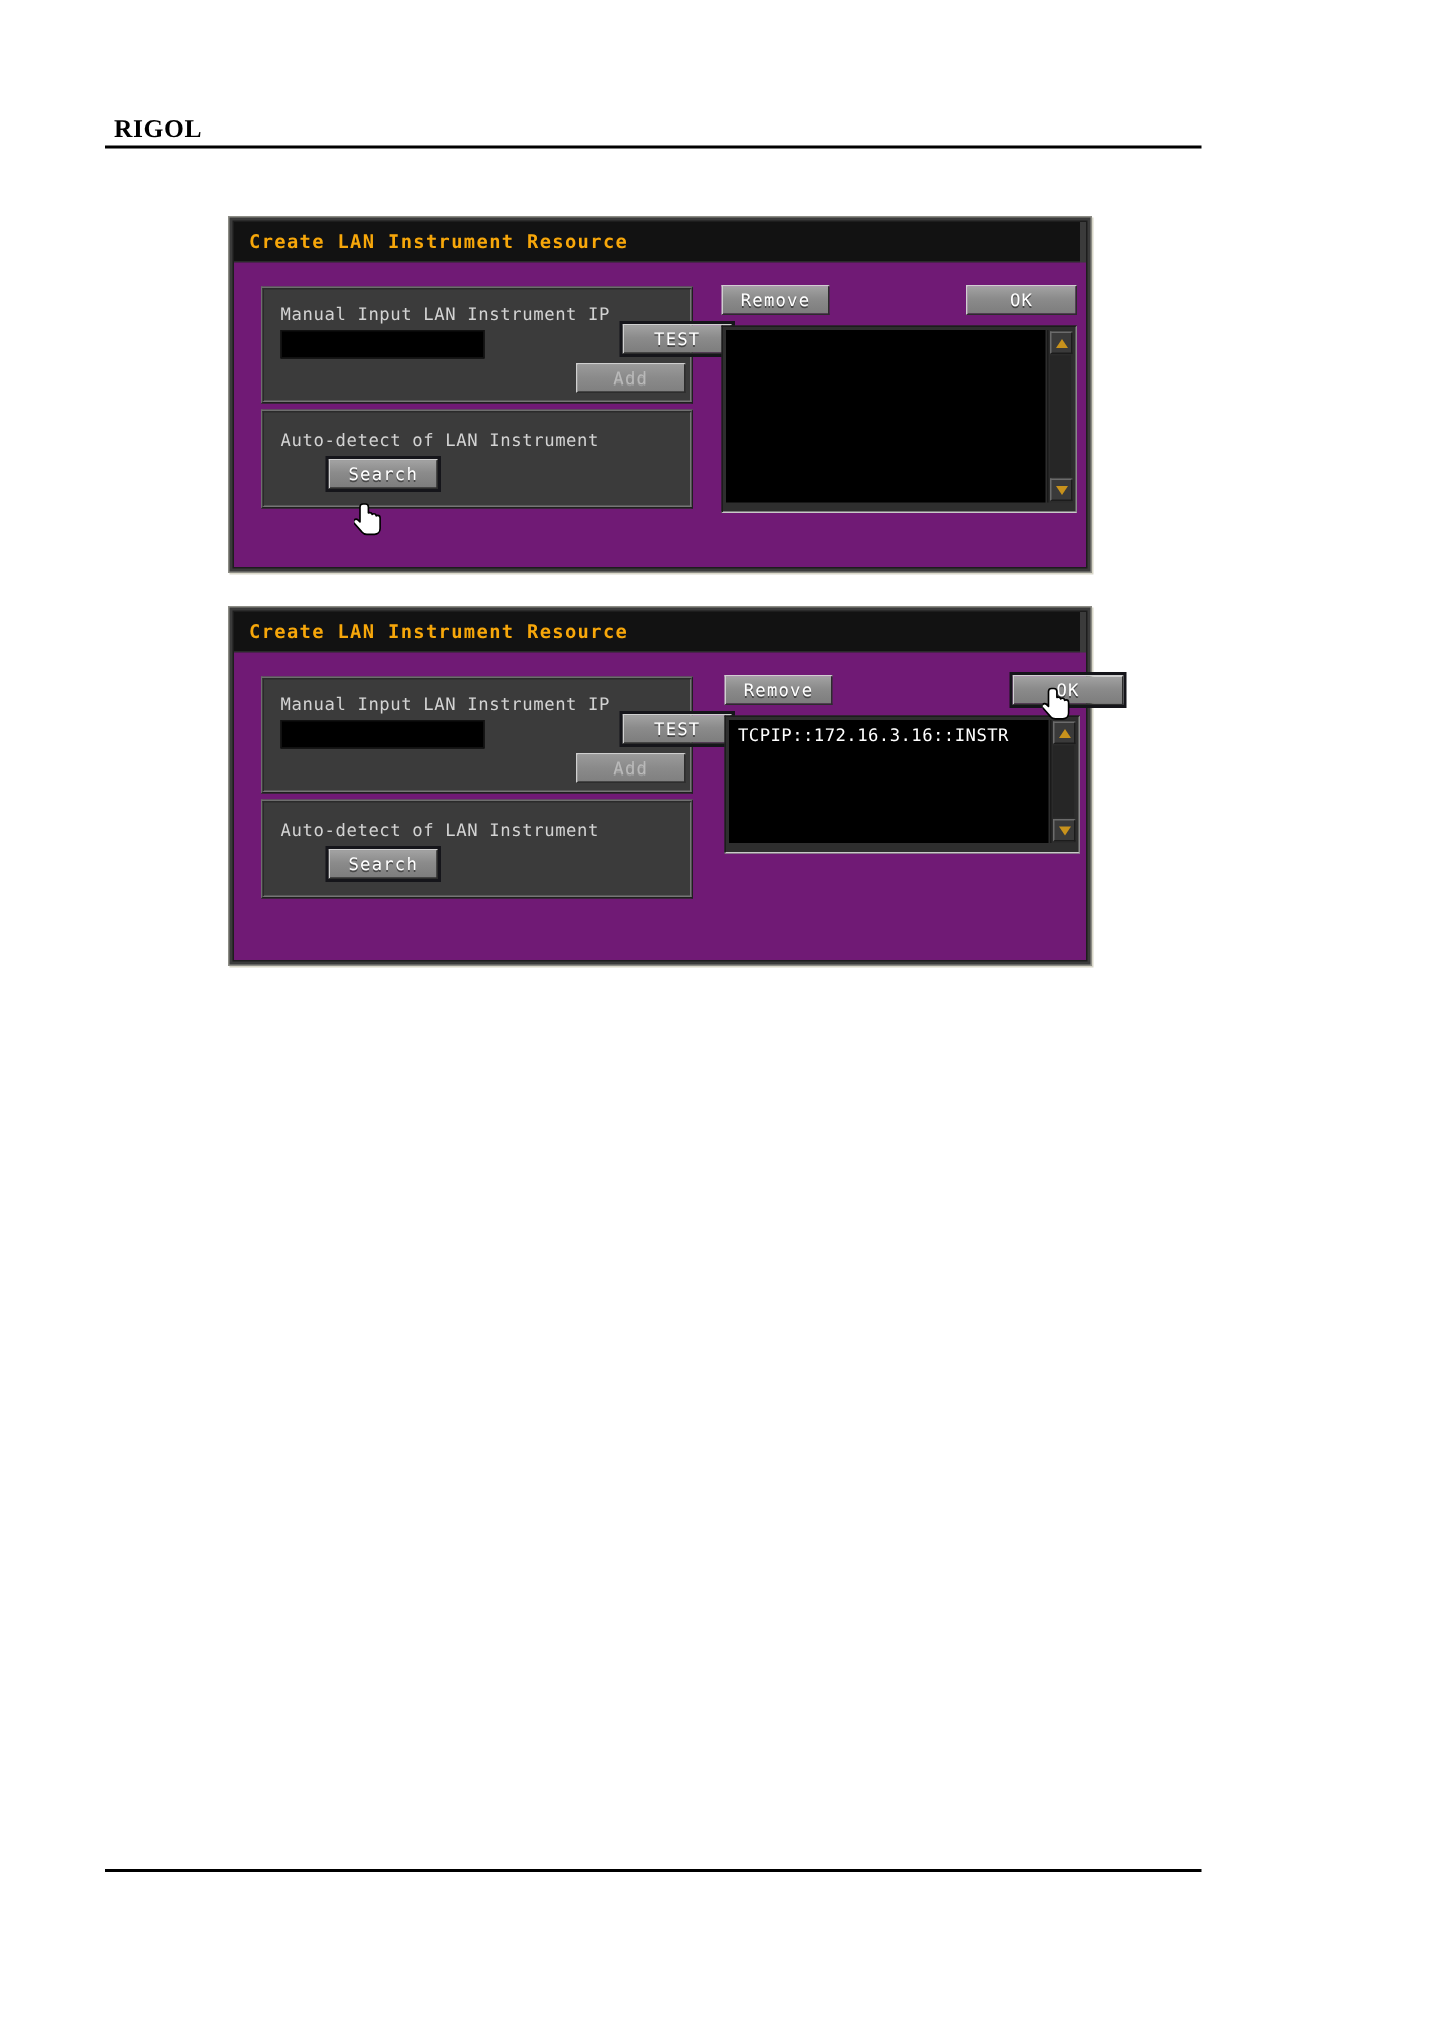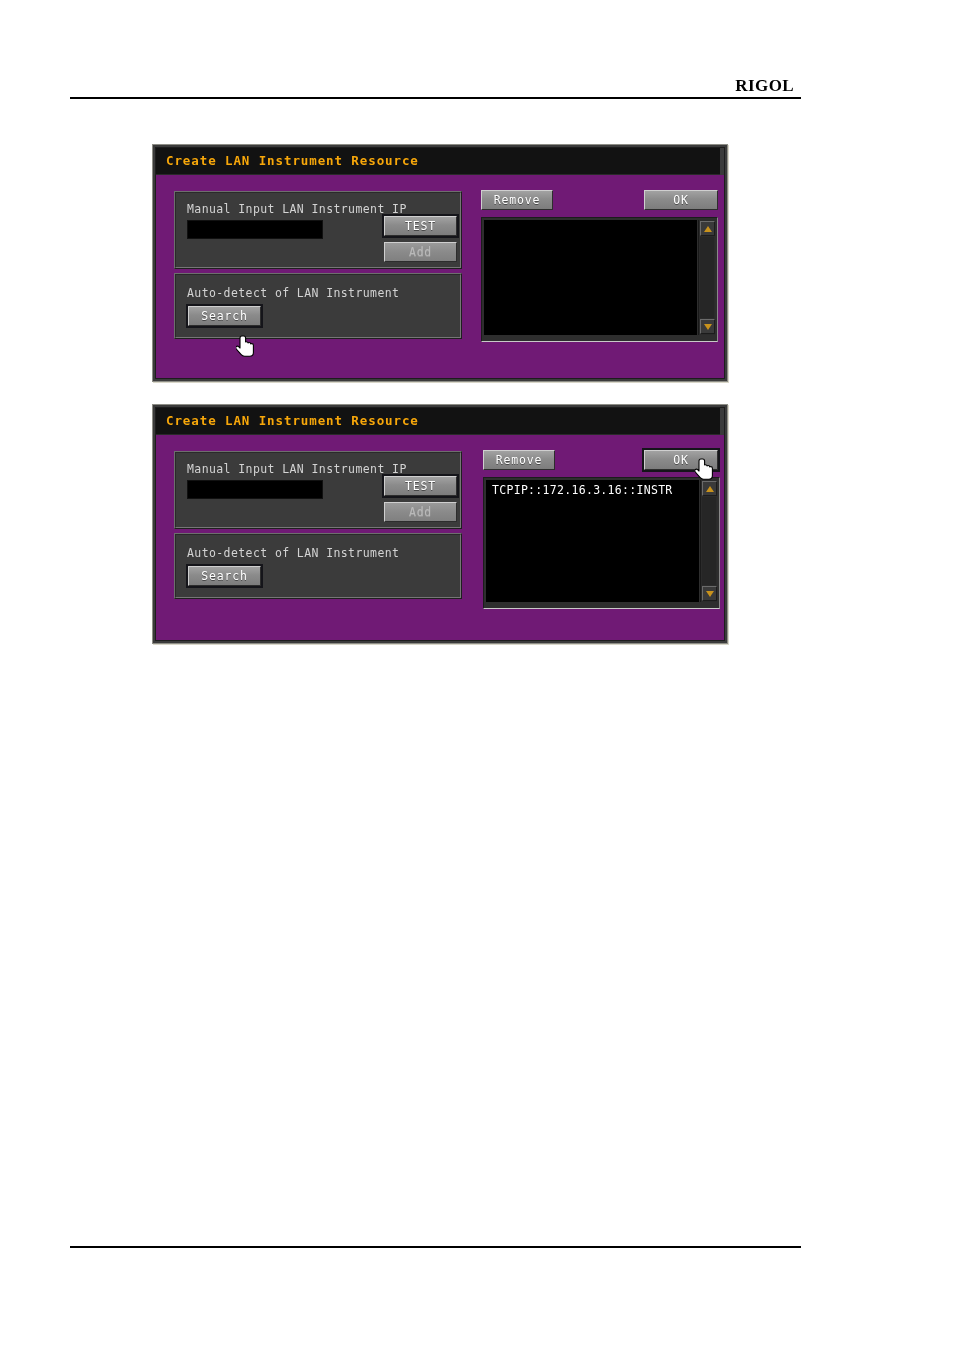--- a/index.html
+++ b/index.html
@@ -11,24 +11,23 @@
     height: 1348px;
     background: #ffffff;
     font-family: "Liberation Serif", serif;
     position: relative;
     overflow: hidden;
   }
 
   
   .page-header {
     position: absolute;
-    left: 64px;
+    left: 76px;
     top: 76px;
     width: 730px;
-    text-align: right;
   }
   .brand {
     font-family: "Liberation Serif", serif;
     font-weight: bold;
     font-size: 17px;
     letter-spacing: 0.4px;
     color: #000;
     line-height: 20px;
   }
   .rule {
@@ -140,20 +139,21 @@
     text-align: left;
     display: flex;
     align-items: center;
     justify-content: center;
     text-shadow: 0 1px 0 rgba(0,0,0,0.45);
     cursor: pointer;
   }
   .btn.focus {
     outline: 2px solid #15151a;
     outline-offset: 0px;
+    margin-left: 31px;
   }
   .btn.disabled {
     color: #b9b9b9;
     text-shadow: 0 1px 0 rgba(255,255,255,0.18);
     background: linear-gradient(#9a9a9a, #8a8a8a 50%, #808080);
     cursor: default;
   }
 
   
   .listbox-frame {
@@ -305,21 +305,21 @@
 
       <div class="groupbox" style="left:18px; top:98px; width:288px; height:66px;">
         <div class="groupbox-in"></div>
         <div class="field-label" style="left:12px; top:12px;">Auto-detect of LAN Instrument</div>
         <div class="btn focus" style="left:13px; top:32px; width:73px; height:20px;">Search</div>
       </div>
 
       <div class="btn" style="left:327px; top:15px; width:72px; height:20px;">Remove</div>
       <div class="btn focus" style="left:488px; top:15px; width:74px; height:20px;">OK</div>
 
-      <div class="listbox-frame" style="left:327px; top:42px; width:237px; height:132px;">
+      <div class="listbox-frame" style="left:327px; top:42px; width:237px; height:92px;">
         <div class="listbox">
             <div class="list-item">TCPIP::172.16.3.16::INSTR</div>
           </div>
         <div class="scrollbar">
           <div class="sb-btn up">
             <span class="tri up"></span>
           </div>
           <div class="sb-track"></div>
           <div class="sb-btn down">
             <span class="tri down"></span>

